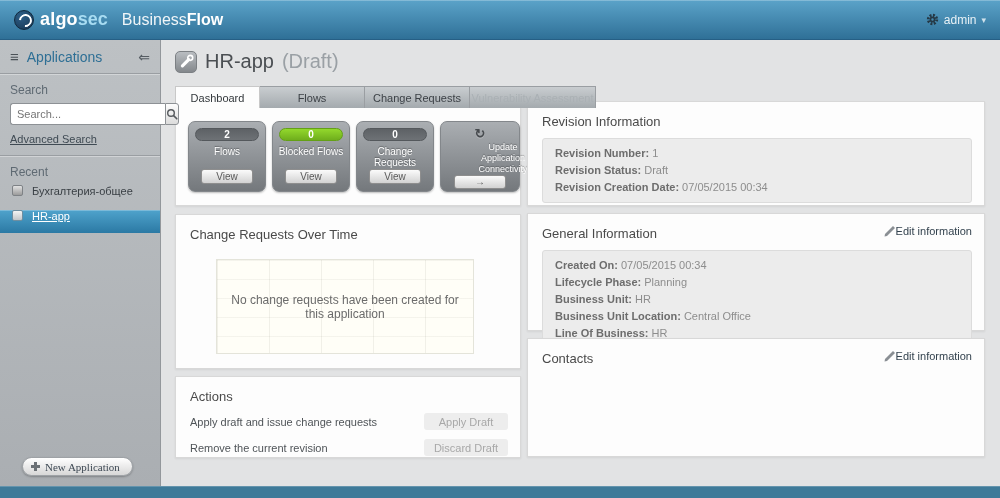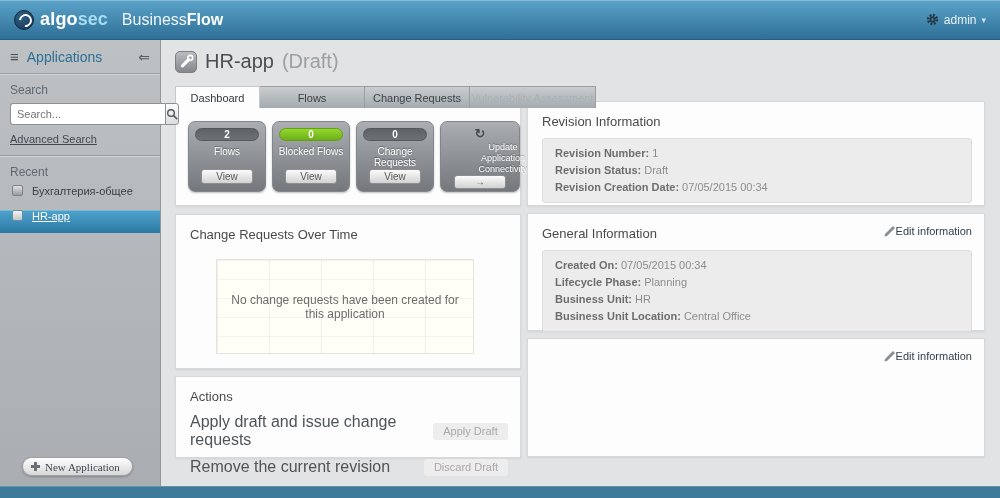--- a/index.html
+++ b/index.html
@@ -100,21 +100,21 @@
     background-color:#fffef7; border:1px solid #e4e4da;
     background-image:linear-gradient(to right, rgba(120,120,100,.10) 1px, transparent 1px),
       linear-gradient(to bottom, rgba(120,120,100,.08) 1px, transparent 1px);
     background-size:52px 19px;
     display:flex; align-items:center; justify-content:center; }
   .chart-box span { font-size:12px; color:#6b6b6b; text-align:center; padding:0 4px; }
 
   
   .actions-panel { height:82px; }
   .action-row { display:flex; align-items:center; justify-content:space-between; padding:0 12px 0 14px; margin-top:9px; }
-  .action-row .a-label { font-size:16px; color:#4f5458; }
+  .action-row .a-label { font-size:11px; color:#4f5458; }
   .gray-btn { width:84px; height:17px; border:none; border-radius:3px; background:#ededed; color:#a8a8a8;
     font-size:11px; cursor:pointer; font-family:"Liberation Sans",sans-serif; }
 
   
   .p-rev { height:105px; margin-bottom:7px; }
   .p-gen { height:118px; margin-bottom:7px; }
   .p-con { height:119px; }
   .info-box { margin:9px 12px 0 14px; background:#ececec; border:1px solid #dcdcdc; border-radius:3px; padding:6px 12px; }
   .kv { font-size:11px; line-height:17px; color:#8d8d8d; }
   .kv .k { font-weight:bold; color:#6d6d6d; }
@@ -257,24 +257,26 @@
         <svg width="12" height="12" viewBox="0 0 12 12">
           <path d="M0.5 11.5 L3 11 L11 3 L9 1 L1 9 Z" fill="#8a8f94"></path>
         </svg>
         <span>Edit information</span>
       </div>
       <div class="info-box">
         <div class="kv"><span class="k">Created On:</span><span class="v">07/05/2015 00:34</span></div>
         <div class="kv"><span class="k">Lifecycle Phase:</span><span class="v">Planning</span></div>
         <div class="kv"><span class="k">Business Unit:</span><span class="v">HR</span></div>
         <div class="kv"><span class="k">Business Unit Location:</span><span class="v">Central Office</span></div>
+        <div class="kv"><span class="k">Line Of Business:</span><span class="v">HR</span></div>
       </div>
     </section>
 
     <section class="panel p-con">
+      <h2>Contacts</h2>
       <div class="edit-link">
         <svg width="12" height="12" viewBox="0 0 12 12">
           <path d="M0.5 11.5 L3 11 L11 3 L9 1 L1 9 Z" fill="#8a8f94"></path>
         </svg>
         <span>Edit information</span>
       </div>
     </section>
   </div>
 </div>
 

